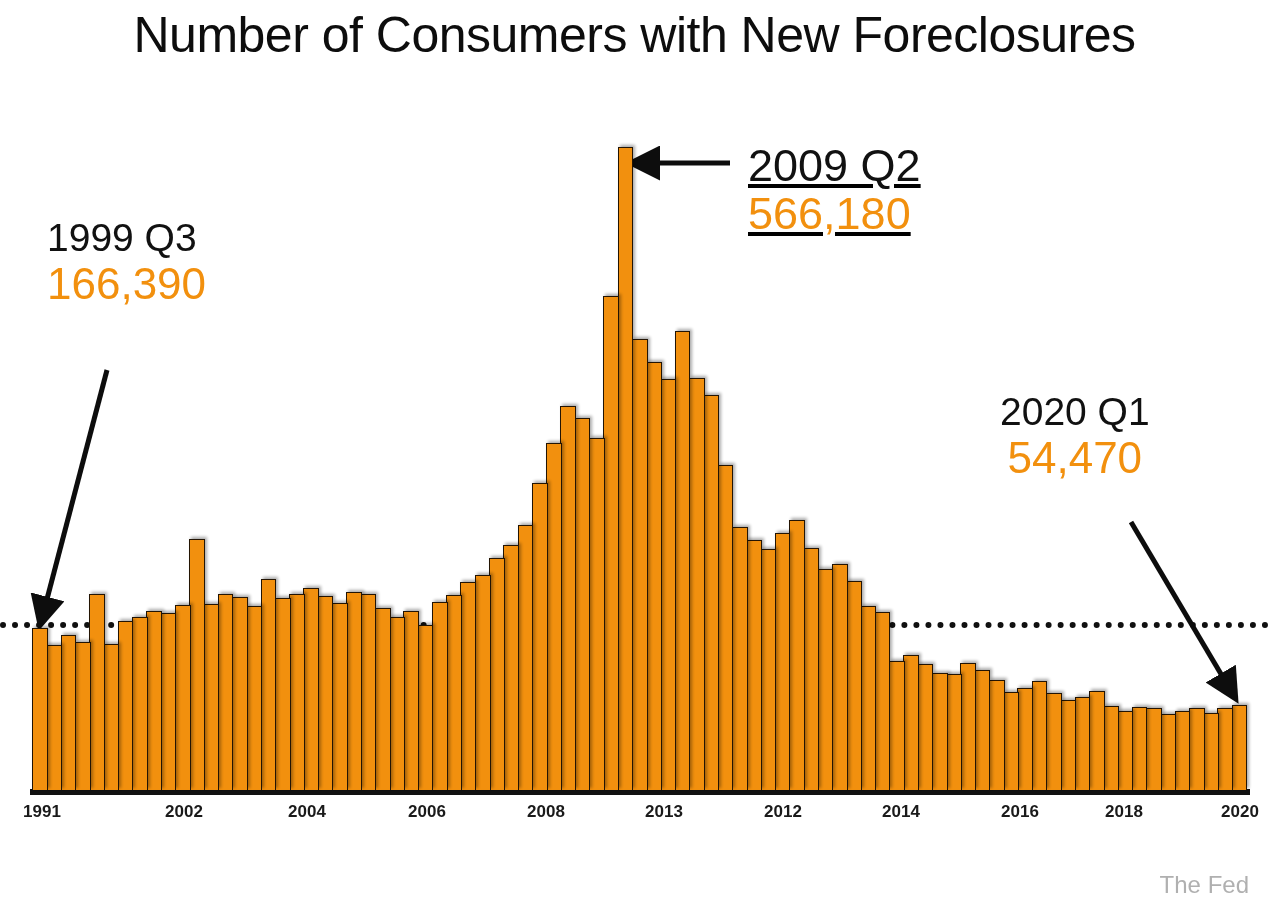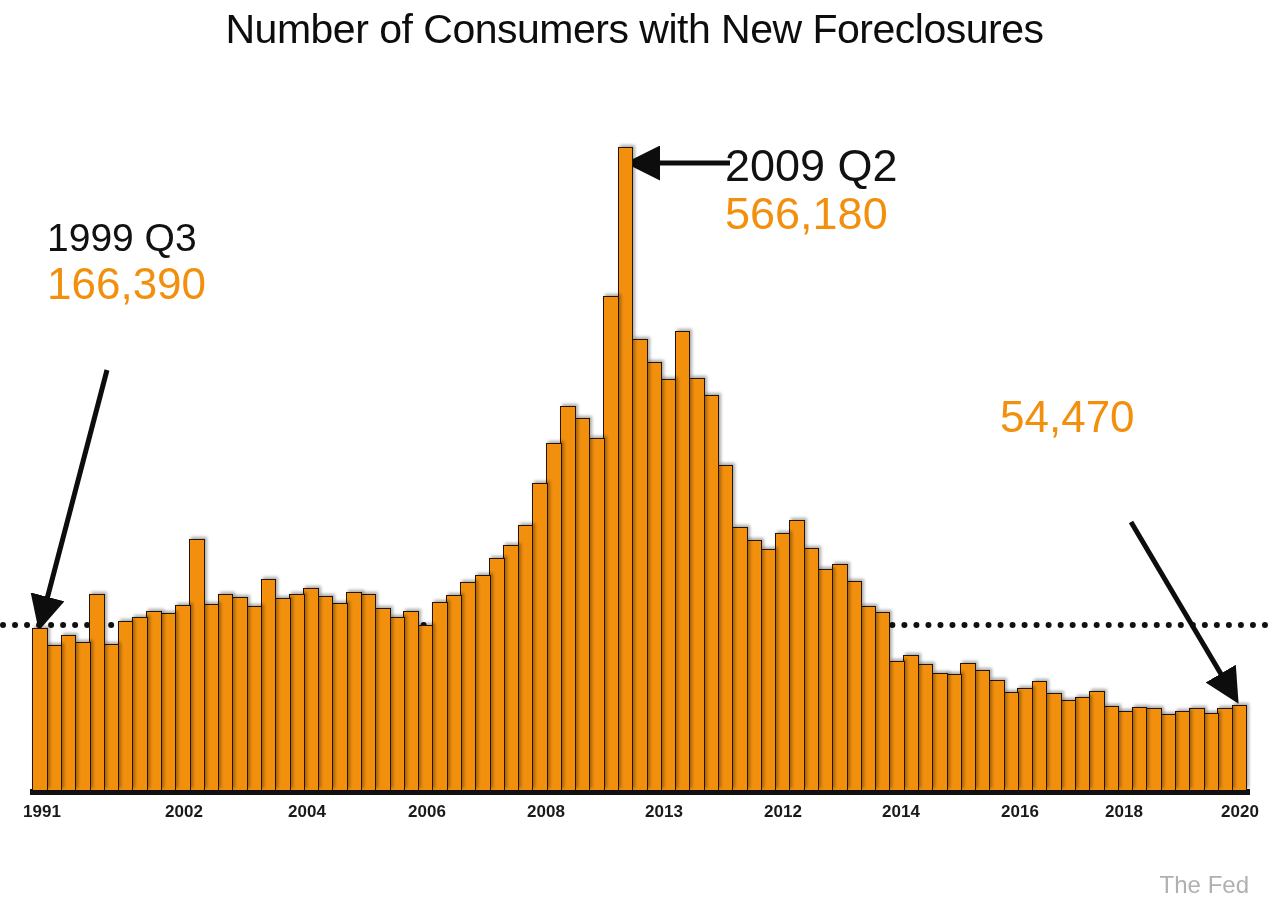--- a/index.html
+++ b/index.html
@@ -10,21 +10,21 @@
     overflow:hidden;
     position:relative;
   }
   #stage{position:relative;width:1269px;height:919px;}
 
   
   .chart-title{
     position:absolute;
     left:0;top:6px;width:1269px;
     text-align:center;
-    font-size:41px;
+    font-size:50px;
     font-weight:400;
     color:#0d0d0d;
     letter-spacing:-0.5px;
     white-space:nowrap;
     font-family:"Liberation Sans", sans-serif;
   }
 
   
   #plot{
     position:absolute;
@@ -101,21 +101,21 @@
     color:#111111;
     line-height:1.05;
   }
   .annot .ann-value{
     font-size:44px;
     font-weight:400;
     color:#F2900E;
     line-height:1.12;
   }
   #annot-1999{left:47px;top:218px;}
-  #annot-2009{left:725px;top:142px;}
+  #annot-2009{left:748px;top:142px;text-decoration:underline;}
   #annot-2020{left:1000px;top:392px;}
   #annot-2009 .ann-title{font-size:45px;}
   #annot-2009 .ann-value{font-size:45px;}
   #annot-2020 .ann-title{text-align:center;}
   #annot-2020 .ann-value{text-align:center;}
 
   
   #arrows{
     position:absolute;left:0;top:0;
     width:1269px;height:919px;
@@ -251,20 +251,21 @@
     <div class="ann-title">1999 Q3</div>
     <div class="ann-value">166,390</div>
   </div>
 
   <div class="annot" id="annot-2009">
     <div class="ann-title">2009 Q2</div>
     <div class="ann-value">566,180</div>
   </div>
 
   <div class="annot" id="annot-2020">
+    <div class="ann-title">2020 Q1</div>
     <div class="ann-value">54,470</div>
   </div>
 
   <svg id="arrows" viewBox="0 0 1269 919">
     <defs>
       <marker id="ah" markerWidth="7" markerHeight="7" refX="5.2" refY="3.5" orient="auto" markerUnits="strokeWidth">
         <path d="M0,0 L7,3.5 L0,7 Z" fill="#0d0d0d"></path>
       </marker>
     </defs>
     <line x1="107" y1="370" x2="41" y2="622" stroke="#0d0d0d" stroke-width="5" marker-end="url(#ah)"></line>

